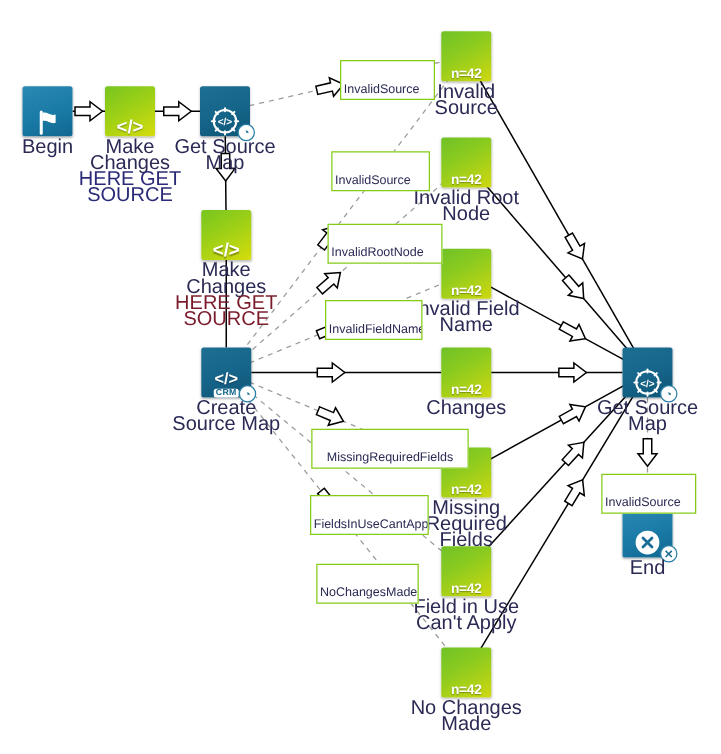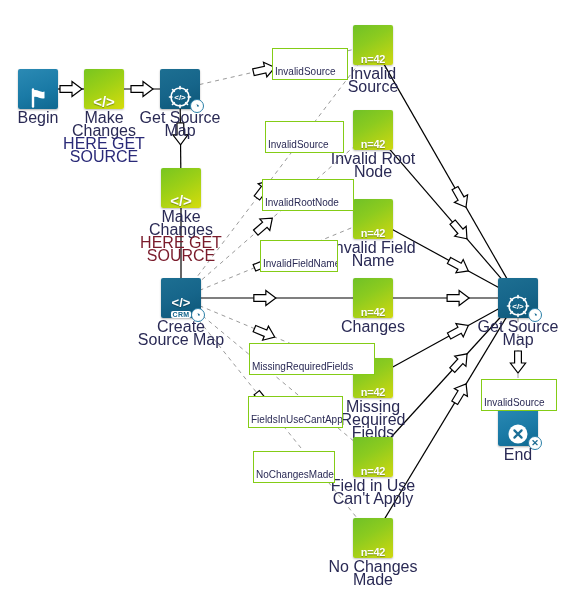--- a/index.html
+++ b/index.html
@@ -382,18 +382,18 @@
           <span class="badge">✕</span>
         </div>
         <div class="node-label"><span>End</span></div>
       </div>
     </div>
   <div id="edge-label-layer">
       <div class="edge-label" style="left: 272px; top: 48px; width: 76px;">InvalidSource</div>
       <div class="edge-label" style="left: 265px; top: 121px; width: 79px;">InvalidSource</div>
       <div class="edge-label" style="left: 262px; top: 179px; width: 92px;">InvalidRootNode</div>
       <div class="edge-label" style="left: 260px; top: 240px; width: 78px;">InvalidFieldName</div>
-      <div class="edge-label" style="left: 249px; top: 343px; width: 126px;">MissingRequiredFields</div>
+      <div class="edge-label" style="left: 249px; top: 343px; width: 126px; text-align: center;">MissingRequiredFields</div>
       <div class="edge-label" style="left: 248px; top: 396px; width: 95px;">FieldsInUseCantApply</div>
       <div class="edge-label" style="left: 253px; top: 451px; width: 82px;">NoChangesMade</div>
       <div class="edge-label" style="left: 481px; top: 379px; width: 76px;">InvalidSource</div>
     </div>
 </div>
 
 </body></html>

